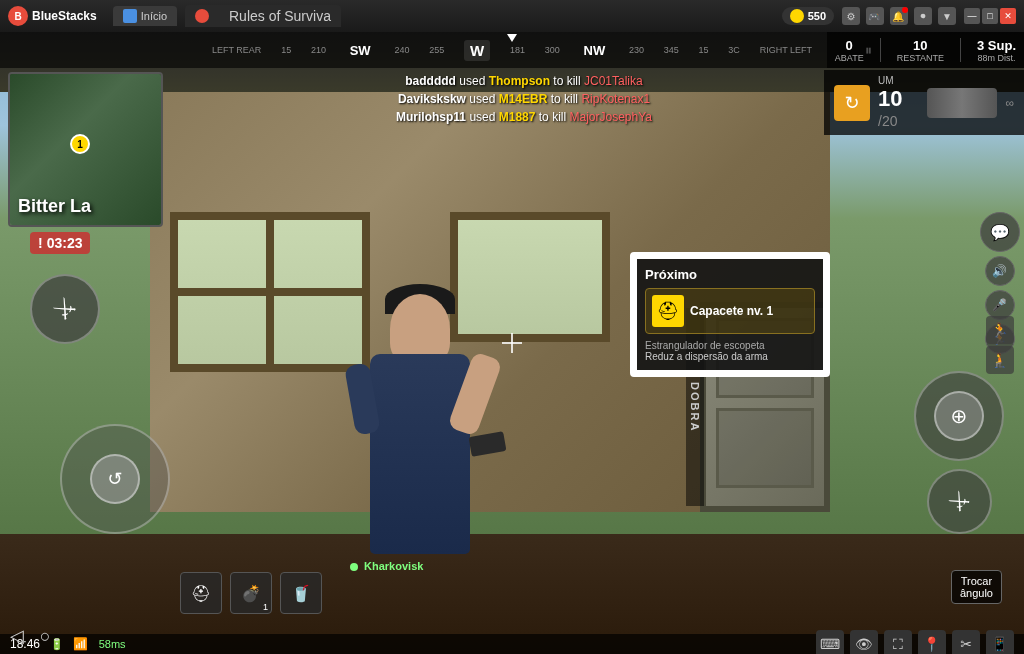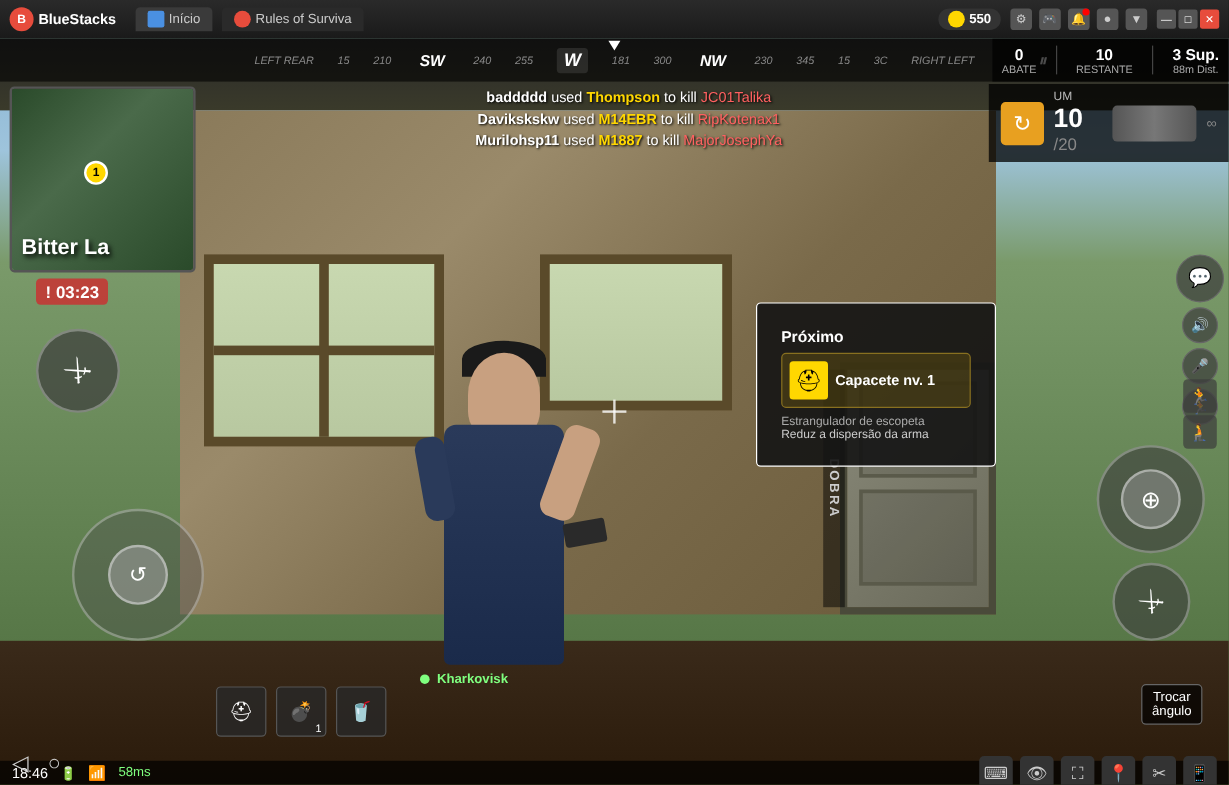--- a/index.html
+++ b/index.html
@@ -14,21 +14,21 @@
       align-items: center;
       padding: 0 8px;
       position: absolute;
       top: 0; left: 0;
       z-index: 100;
     }
     .tb-logo { width: 20px; height: 20px; background: #e74c3c; border-radius: 50%; margin-right: 4px; display: flex; align-items: center; justify-content: center; font-size: 10px; color: white; font-weight: bold; }
     .tb-brand { color: #fff; font-size: 12px; font-weight: bold; margin-right: 16px; }
     .tb-tab { background: #3a3a3a; border-radius: 4px 4px 0 0; padding: 3px 10px; display: flex; align-items: center; gap: 4px; font-size: 11px; color: #ccc; margin-right: 8px; }
     .tb-tab .tab-icon { width: 14px; height: 14px; background: #4a90e2; border-radius: 2px; }
-    .tb-app-tab { background: #2a2a2a; border-radius: 4px 4px 0 0; padding: 3px 10px; display: flex; align-items: center; gap: 4px; font-size: 11px; color: #ccc; }
+    .tb-app-tab { background: #2a2a2a; border-radius: 4px 4px 0 0; padding: 3px 10px; display: flex; align-items: center; gap: 20px; font-size: 14px; color: #ccc; }
     .tb-app-icon { width: 14px; height: 14px; background: #e74c3c; border-radius: 50%; }
     .tb-spacer { flex: 1; }
     .tb-coins { display: flex; align-items: center; gap: 4px; background: #333; border-radius: 10px; padding: 2px 8px; margin-right: 8px; }
     .tb-coin-icon { width: 14px; height: 14px; background: gold; border-radius: 50%; }
     .tb-coin-val { color: #fff; font-size: 11px; font-weight: bold; }
     .tb-controls { display: flex; gap: 6px; align-items: center; }
     .tb-ctrl-icon { width: 18px; height: 18px; background: #555; border-radius: 3px; display: flex; align-items: center; justify-content: center; color: #ccc; font-size: 10px; cursor: pointer; }
     .tb-bell { position: relative; }
     .tb-bell-dot { position: absolute; top: 0; right: 0; width: 6px; height: 6px; background: red; border-radius: 50%; }
     .tb-win-btns { display: flex; gap: 2px; margin-left: 8px; }
@@ -233,21 +233,20 @@
 
     
     .compass {
       position: absolute;
       top: 0; left: 0; right: 0;
       height: 36px;
       background: rgba(0,0,0,0.6);
       display: flex;
       align-items: center;
       justify-content: center;
-      font-style: italic;
     }
     .compass-inner {
       position: relative;
       width: 600px;
       display: flex;
       align-items: center;
       justify-content: space-between;
       color: #fff;
       font-size: 11px;
     }
@@ -398,23 +397,23 @@
       border-radius: 4px;
     }
     .weapon-inf { color: #888; font-size: 12px; }
 
     
     .pickup-panel {
       position: absolute;
       top: 220px; left: 630px;
       width: 200px;
       background: rgba(20,20,20,0.9);
-      border: 1px solid #ffffff;
-      border-radius: 4px;
-      padding: 20px;
+      border: 7px solid #ffffff;
+      border-radius: 4px;
+      padding: 8px;
     }
     .pickup-title {
       color: #fff; font-size: 13px; font-weight: bold; margin-bottom: 6px;
     }
     .pickup-item {
       background: rgba(255,200,0,0.15);
       border: 1px solid #887020;
       border-radius: 4px;
       padding: 6px;
       display: flex; align-items: center; gap: 6px;

